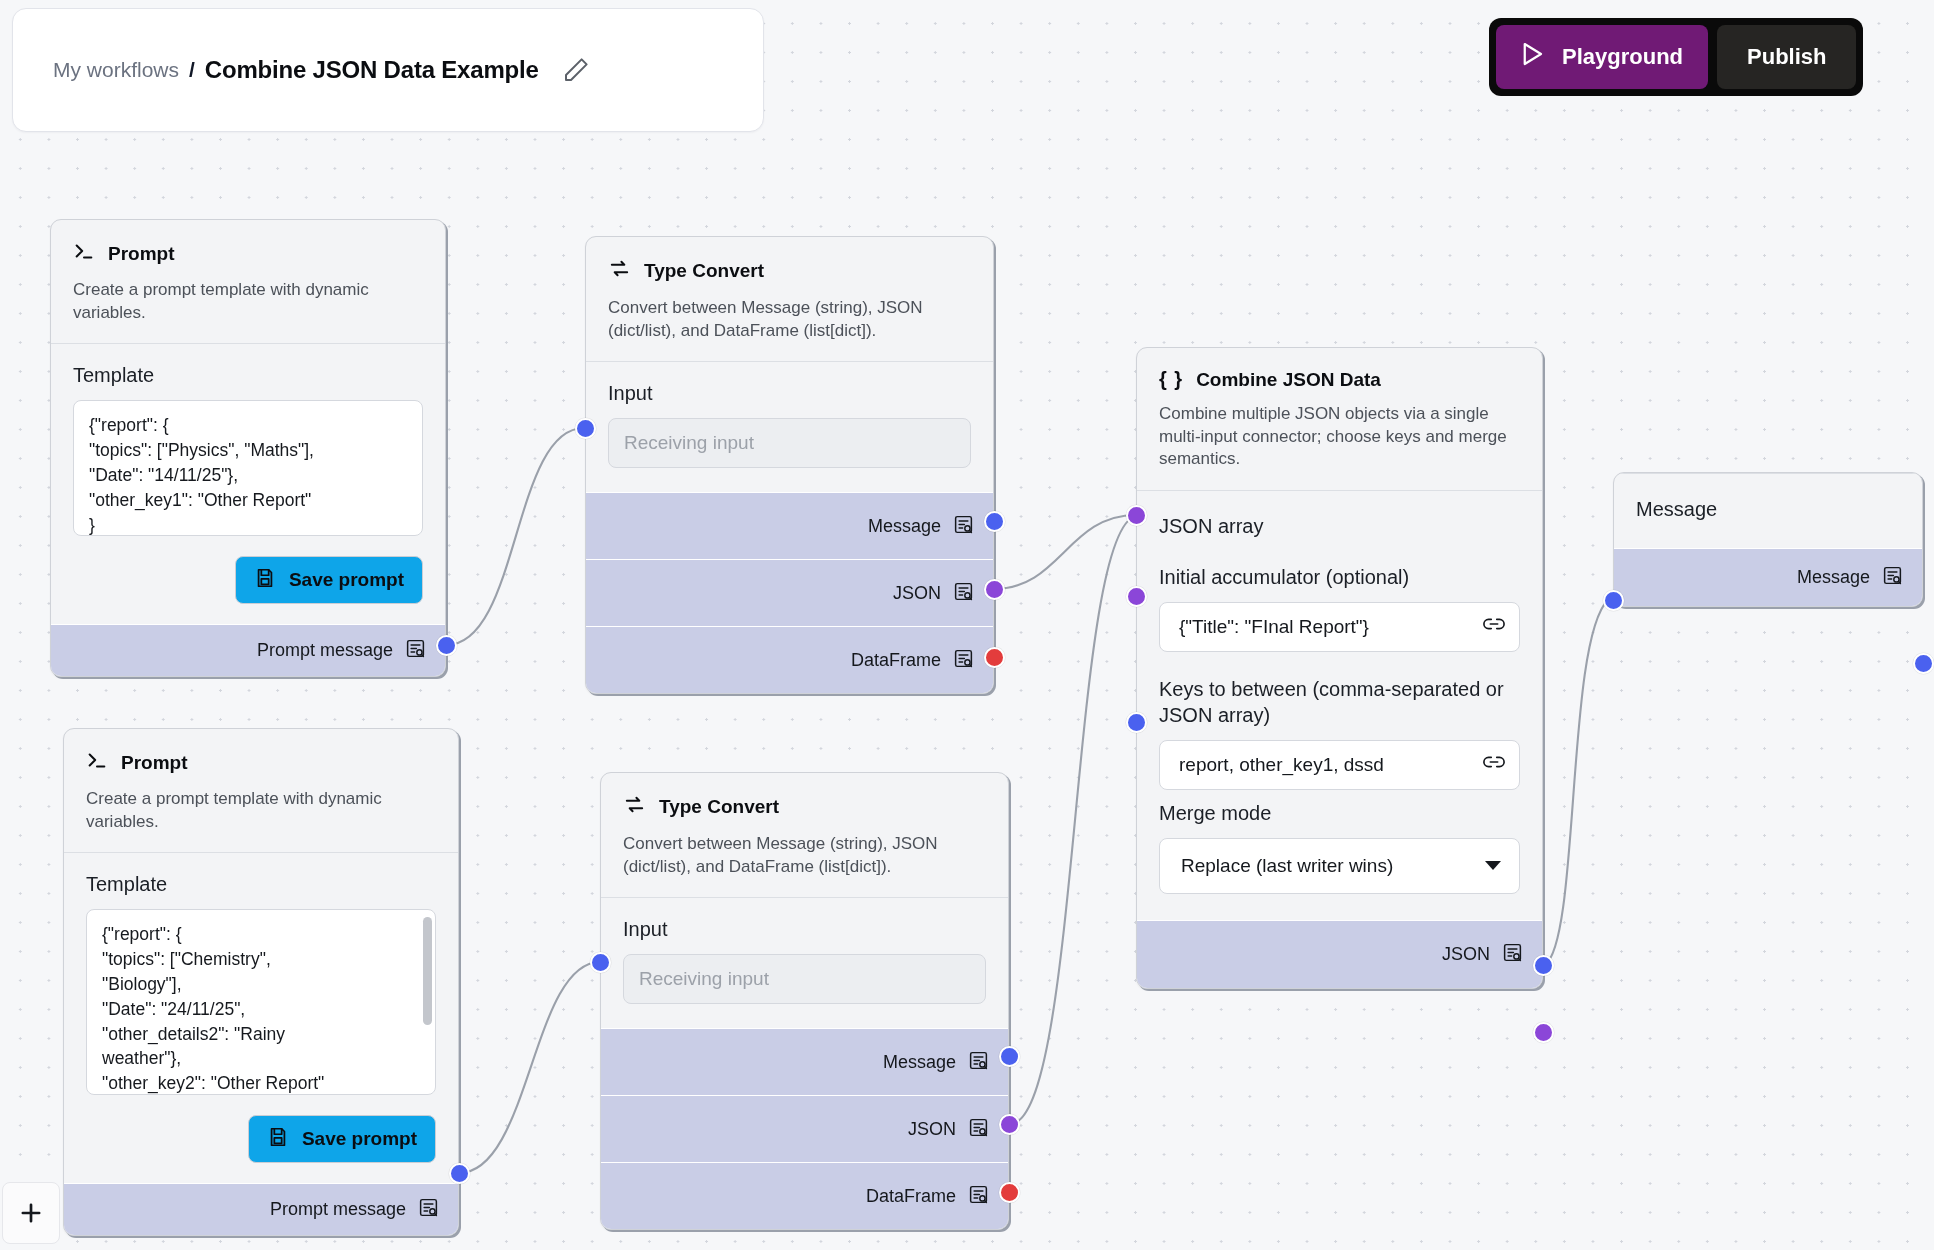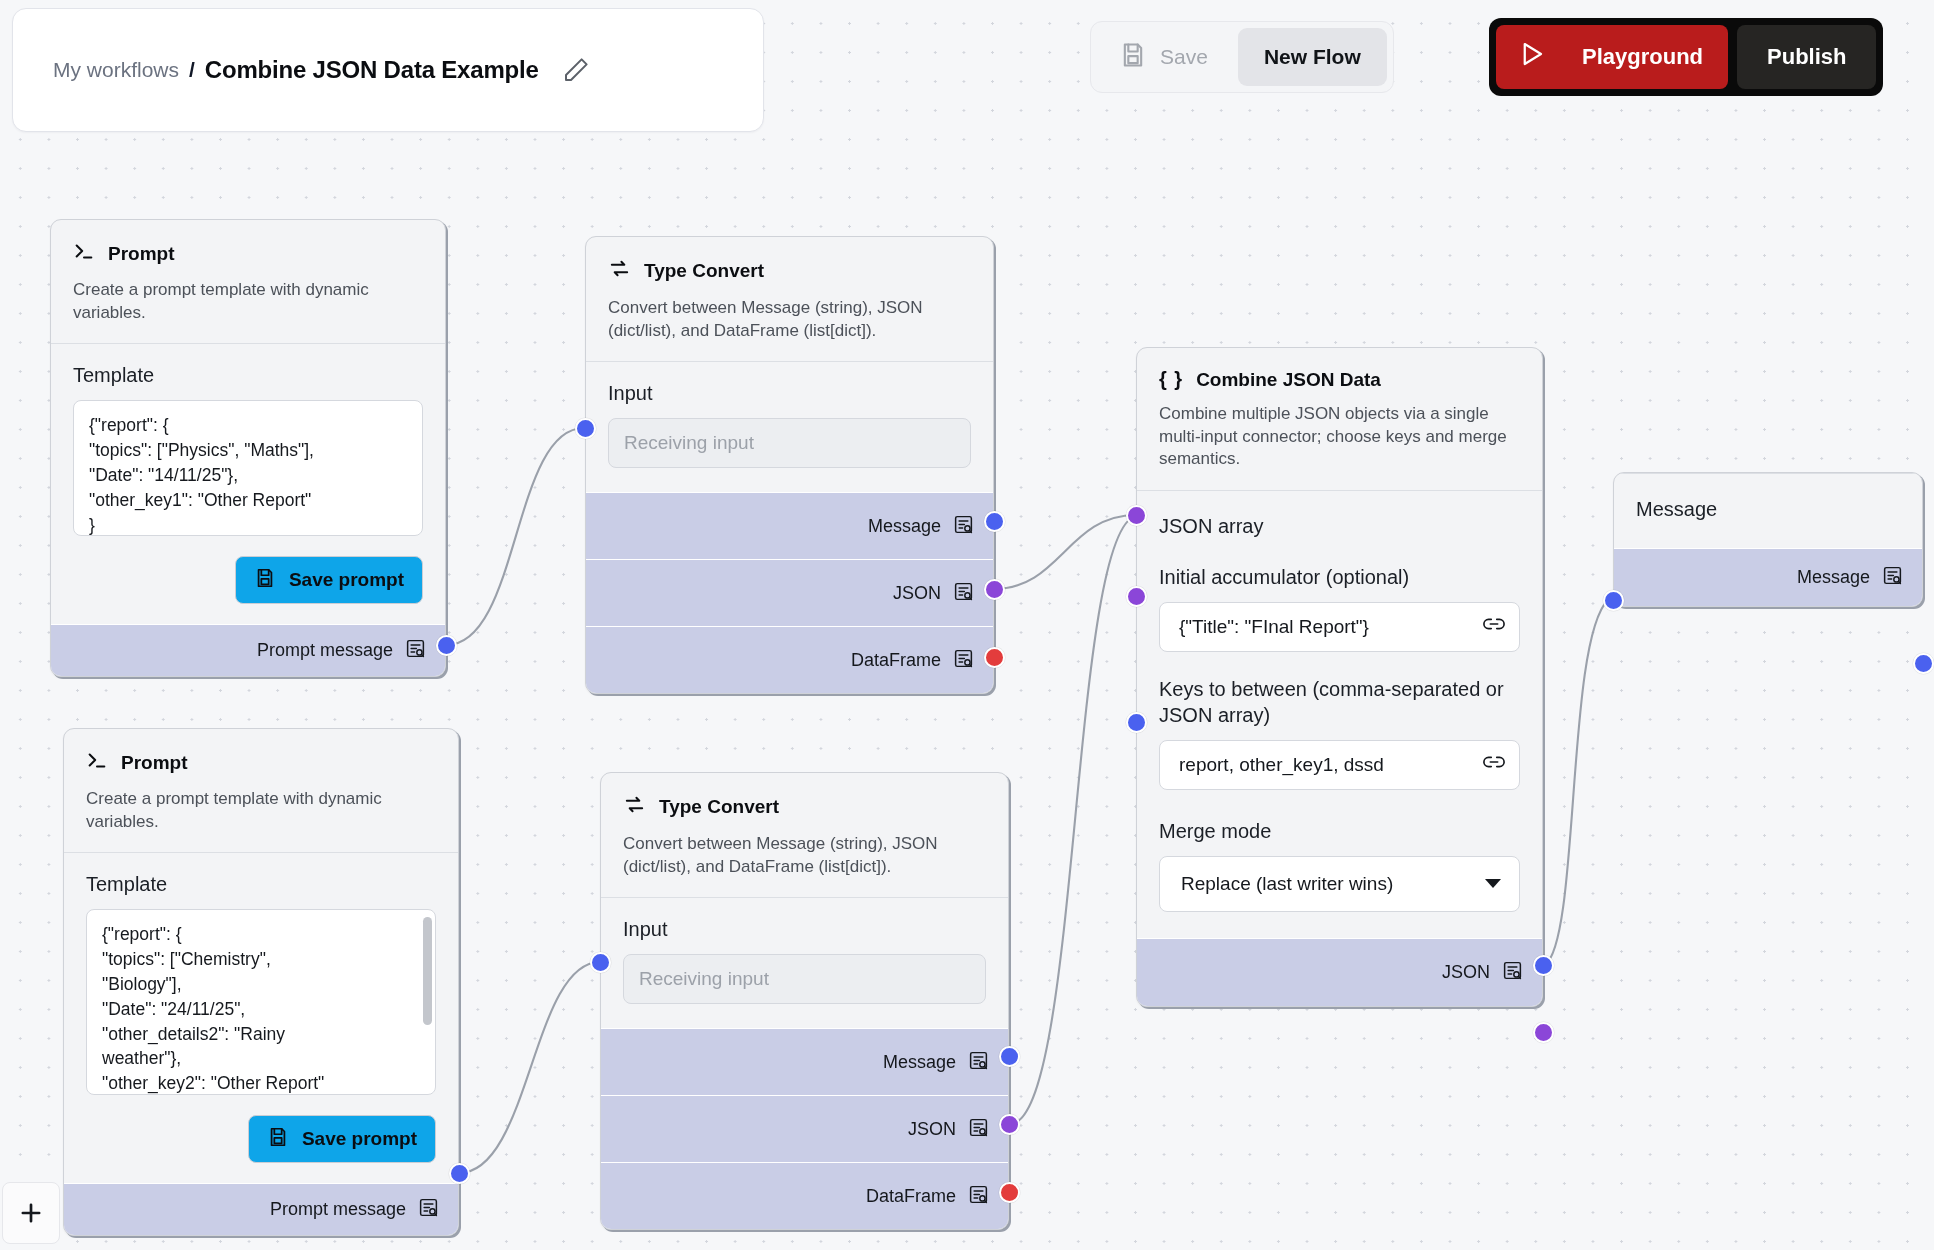--- a/index.html
+++ b/index.html
@@ -65,24 +65,24 @@
 
   .dark-group {
     position: absolute; left: 1489px; top: 18px;
     height: 78px;
     background: #0a0a0a;
     border-radius: 12px;
     display: flex; align-items: center;
     padding: 7px; gap: 9px;
   }
   .btn-playground {
-    display: flex; align-items: center; gap: 36px;
+    display: flex; align-items: center; gap: 16px;
     height: 64px; padding: 0 25px 0 20px;
     border-radius: 8px;
-    background: #b91c1c;
+    background: #701a75;
     color: #ffffff;
     font-size: 22px; font-weight: 700;
     cursor: pointer;
   }
   .btn-publish {
     display: flex; align-items: center; justify-content: center;
     height: 64px; padding: 0 30px;
     border-radius: 8px;
     background: #262523;
     color: #ffffff;
@@ -212,35 +212,20 @@
     <span class="bc-root">My workflows</span>
     <span class="bc-sep">/</span>
     <span class="bc-title">Combine JSON Data Example</span>
     <span class="pencil">
       <svg width="30" height="30" viewBox="0 0 24 24" fill="none" stroke="#5c6169" stroke-width="1.6" stroke-linecap="round" stroke-linejoin="round">
         <path d="M16.5 3.5l4 4L8 20H4v-4z"></path>
       </svg>
     </span>
   </div>
 
-  <div class="save-group">
-    <div class="btn-save">
-      <span>
-        <svg width="28" height="28" viewBox="0 0 24 24" fill="none" stroke="#a3a7ae" stroke-width="1.8" stroke-linecap="round" stroke-linejoin="round">
-          <path d="M5 3h11l3 3v15H5z"></path>
-            <path d="M8 3v6h8V3"></path>
-            <rect x="8" y="13" width="8" height="6"></rect>
-        </svg>
-      </span>
-      <span>Save</span>
-    </div>
-    <div class="btn-newflow">
-      <span>New Flow</span>
-    </div>
-  </div>
 
   <div class="dark-group">
     <div class="btn-playground">
       <span>
         <svg width="30" height="30" viewBox="0 0 24 24" fill="none" stroke="#ffffff" stroke-width="1.8" stroke-linejoin="round">
           <path d="M7 4l13 8-13 8z"></path>
         </svg>
       </span>
       <span>Playground</span>
     </div>
@@ -495,21 +480,21 @@
         <span>
           <svg width="22" height="22" viewBox="0 0 24 24" fill="none" stroke="#15181d" stroke-width="1.8" stroke-linecap="round" stroke-linejoin="round">
             <path d="M9 7H6a5 5 0 000 10h3"></path>
               <path d="M15 7h3a5 5 0 010 10h-3"></path>
               <path d="M8 12h8"></path>
           </svg>
         </span>
       </div>
 
       <div class="field-label">Keys to between (comma-separated or JSON array)</div>
-      <div class="input-filled" style="margin-bottom:28px;">
+      <div class="input-filled" style="margin-bottom:10px;">
         <span>report, other_key1, dssd</span>
         <span>
           <svg width="22" height="22" viewBox="0 0 24 24" fill="none" stroke="#15181d" stroke-width="1.8" stroke-linecap="round" stroke-linejoin="round">
             <path d="M9 7H6a5 5 0 000 10h3"></path>
               <path d="M15 7h3a5 5 0 010 10h-3"></path>
               <path d="M8 12h8"></path>
           </svg>
         </span>
       </div>
 

